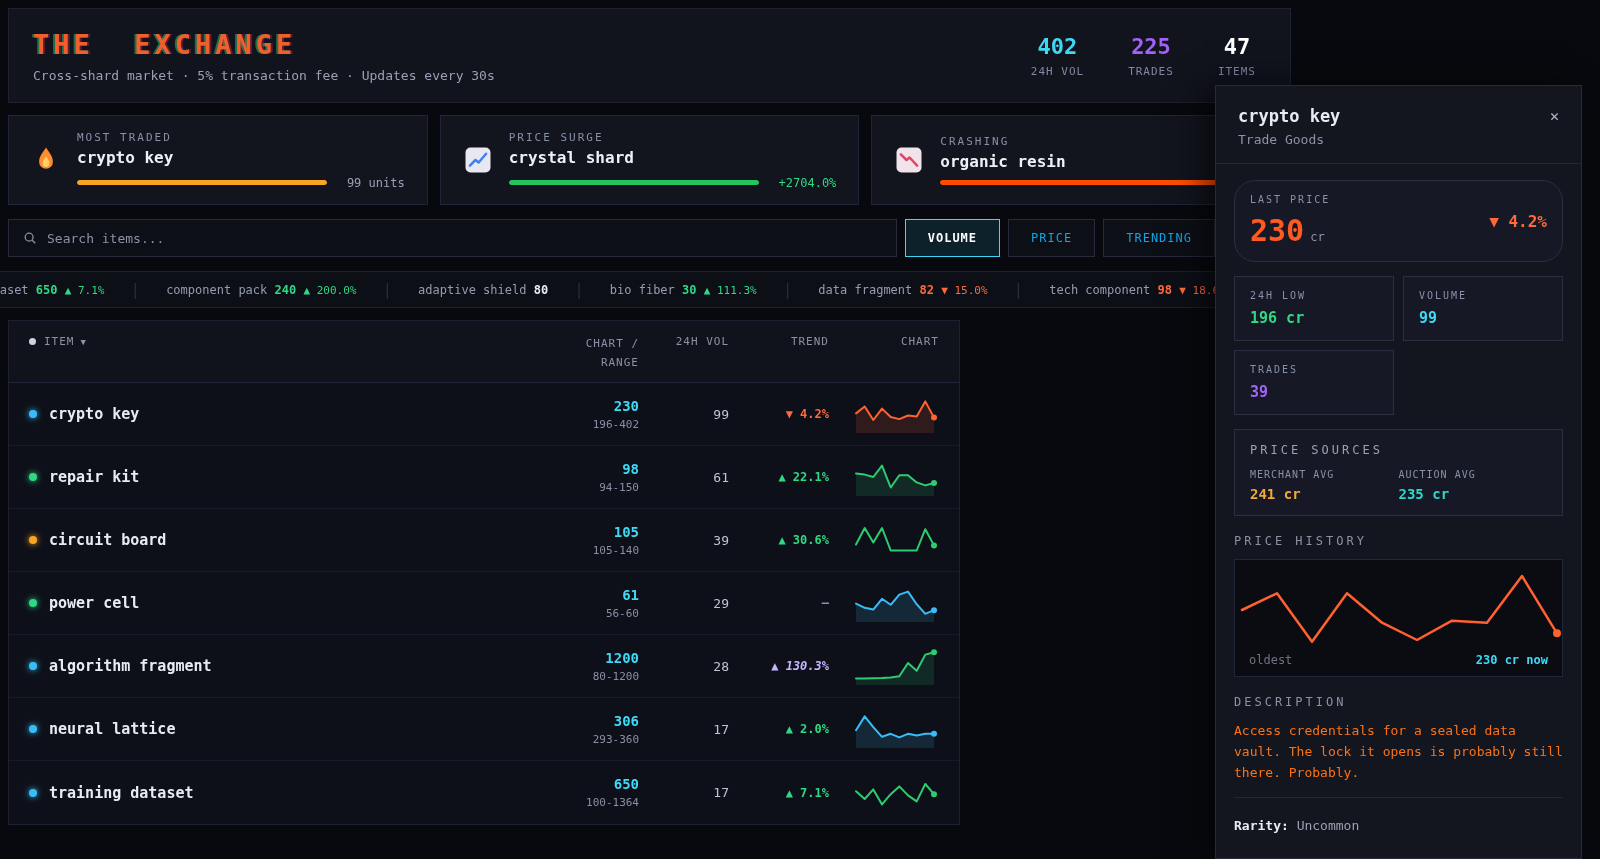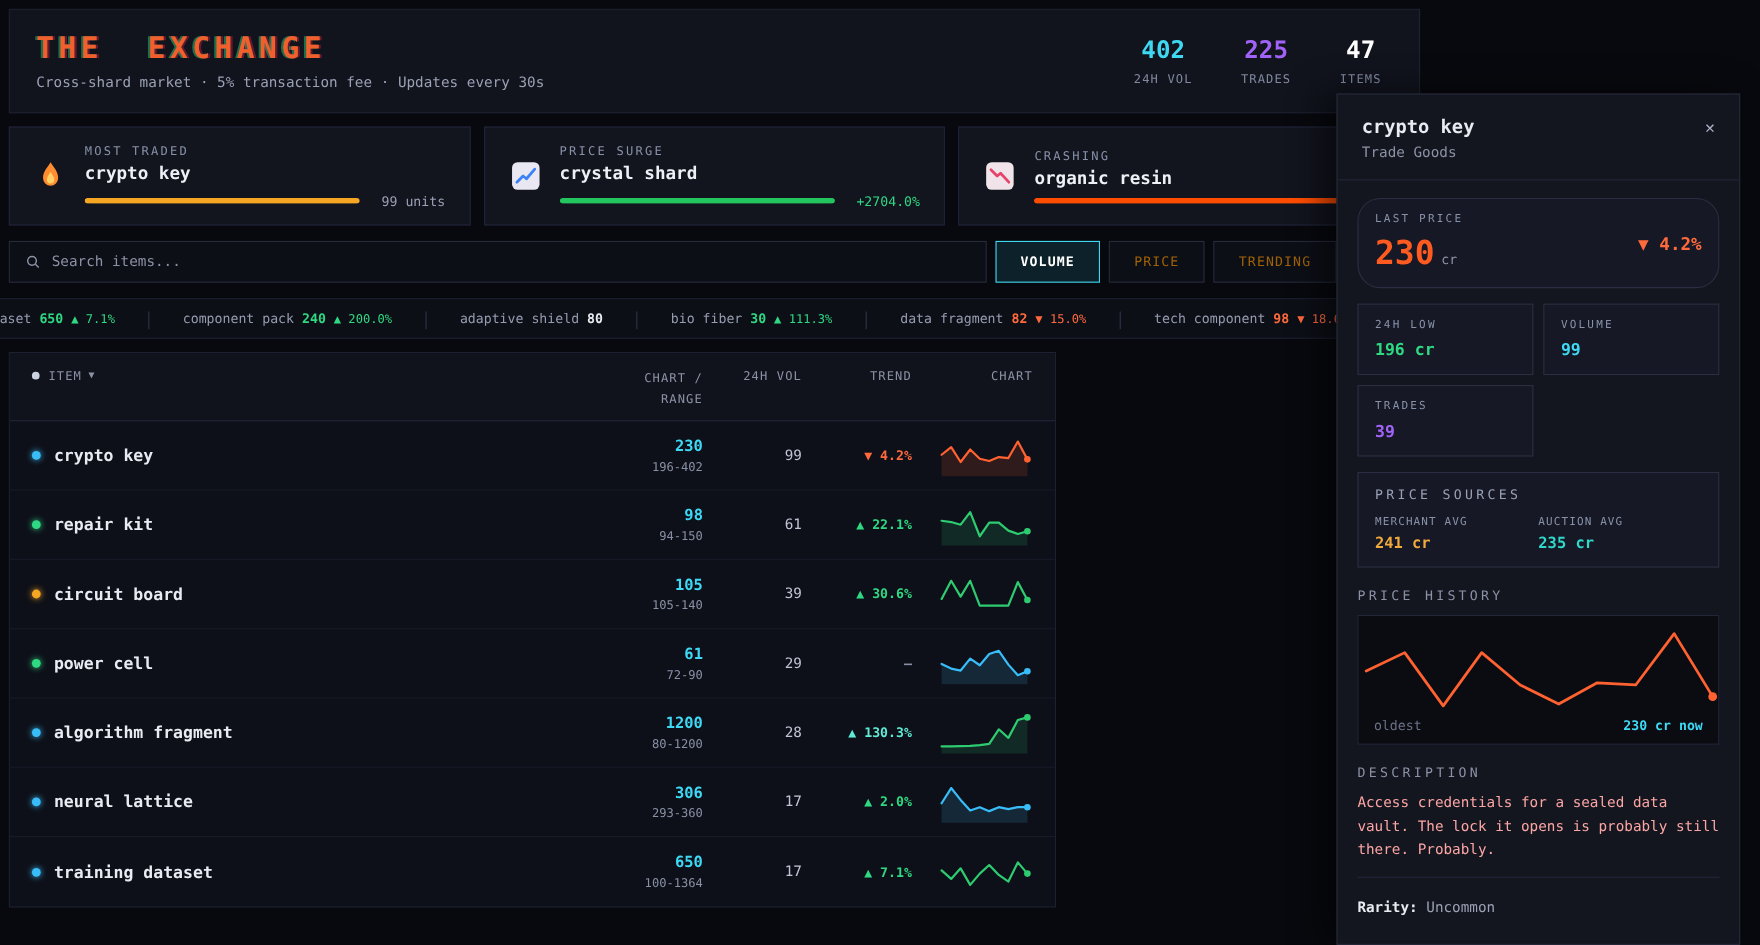--- a/index.html
+++ b/index.html
@@ -50,21 +50,21 @@
     flex:1; height:38px; background:#0d0f17; border:1px solid #262a3a;
     display:flex; align-items:center; gap:10px; padding:12px 14px;
   }
   .search input {
     flex:1; background:transparent; border:none; outline:none;
     font-family:inherit; font-size:13px; color:#d6dae6;
   }
   .search input::placeholder { color:#8b92a6; }
   .tab {
     height:38px; padding:0 22px; background:#0d0f17; border:1px solid #262a3a;
-    color:#a16207; font-family:inherit; font-size:12px; letter-spacing:1px;
+    color:#0ea5e9; font-family:inherit; font-size:12px; letter-spacing:1px;
     cursor:pointer;
   }
   .tab.active { background:#0c2129; border:1px solid #3fd8f2; color:#fff; font-weight:bold; }
 
   
   .ticker {
     margin-top:14px; width:1222px; height:37px; background:#0d0f17;
     border-top:1px solid #1c2030; border-bottom:1px solid #1c2030;
     overflow:hidden; display:flex; align-items:center;
   }
@@ -131,21 +131,21 @@
   .src-col { flex:1; }
   .src-lbl { font-size:10px; letter-spacing:1px; color:#8791a8; }
   .src-val { margin-top:6px; font-size:14px; font-weight:bold; }
   .src-note { margin-top:13px; padding-top:11px; border-top:1px solid #222639;
     font-size:12px; color:#9aa0b5; }
   .sec-lbl { margin-top:18px; font-size:12px; letter-spacing:3px; color:#8b92a6; }
   .history { margin-top:11px; position:relative; background:#0b0c12;
     border:1px solid #222639; height:118px; }
   .hist-left { position:absolute; left:14px; bottom:9px; font-size:12px; color:#6a7186; }
   .hist-right { position:absolute; right:14px; bottom:9px; font-size:12px; font-weight:bold; color:#3dd9f5; }
-  .desc-text { margin-top:12px; font-size:13px; line-height:1.6; color:#fca5a5; }
+  .desc-text { margin-top:12px; font-size:13px; line-height:1.6; color:#f97316; }
   .meta { margin-top:14px; padding-top:12px; border-top:1px solid #222639; }
   .meta-row { font-size:13px; margin-top:8px; }
   .meta-row b { color:#e9ebf2; }
   .meta-row span.v { color:#9aa0b5; }
 </style>
 </head>
 <body>
 
 <div class="main">
 
@@ -328,21 +328,21 @@
           </span>
         </div>
     </div>
     <div class="t-row">
       <div class="c-item">
           <span class="dot" style="background: rgb(47, 216, 130); color: rgb(47, 216, 130);"></span>
           <span class="row-name">power cell</span>
         </div>
       <div class="c-price">
           <div class="p">61</div>
-          <div class="r">72-90</div>
+          <div class="r">56-60</div>
         </div>
       <div class="c-vol">29</div>
       <div class="c-trend" style="color: rgb(136, 144, 165);">–</div>
       <div class="c-chart">
           <span>
             <svg width="88" height="42" style="display: block;">
               <polygon points="5.0,21.6 13.7,25.8 22.3,27.6 31.0,16.8 39.7,22.8 48.3,12.6 57.0,9.6 65.7,22.2 74.3,31.8 83.0,28.2 83.0,40 5.0,40" fill="#38bdf8" opacity="0.14"></polygon>
               <polyline points="5.0,21.6 13.7,25.8 22.3,27.6 31.0,16.8 39.7,22.8 48.3,12.6 57.0,9.6 65.7,22.2 74.3,31.8 83.0,28.2" fill="none" stroke="#38bdf8" stroke-width="2" stroke-linejoin="round" stroke-linecap="round"></polyline>
               <circle cx="83" cy="28.2" r="3" fill="#38bdf8"></circle>
             </svg>
@@ -352,21 +352,21 @@
     <div class="t-row">
       <div class="c-item">
           <span class="dot" style="background: rgb(56, 189, 248); color: rgb(56, 189, 248);"></span>
           <span class="row-name">algorithm fragment</span>
         </div>
       <div class="c-price">
           <div class="p">1200</div>
           <div class="r">80-1200</div>
         </div>
       <div class="c-vol">28</div>
-      <div class="c-trend" style="color: #5eead4;">▲ 130.3%</div>
+      <div class="c-trend" style="color: #c4b5fd; font-style: italic;">▲ 130.3%</div>
       <div class="c-chart">
           <span>
             <svg width="88" height="42" style="display: block;">
               <polygon points="5.0,33.6 13.7,33.6 22.3,33.3 31.0,33.0 39.7,32.4 48.3,31.2 57.0,18.0 65.7,25.8 74.3,9.6 83.0,7.2 83.0,40 5.0,40" fill="#2ecc71" opacity="0.14"></polygon>
               <polyline points="5.0,33.6 13.7,33.6 22.3,33.3 31.0,33.0 39.7,32.4 48.3,31.2 57.0,18.0 65.7,25.8 74.3,9.6 83.0,7.2" fill="none" stroke="#2ecc71" stroke-width="2" stroke-linejoin="round" stroke-linecap="round"></polyline>
               <circle cx="83" cy="7.200000000000001" r="3" fill="#2ecc71"></circle>
             </svg>
           </span>
         </div>
     </div>

